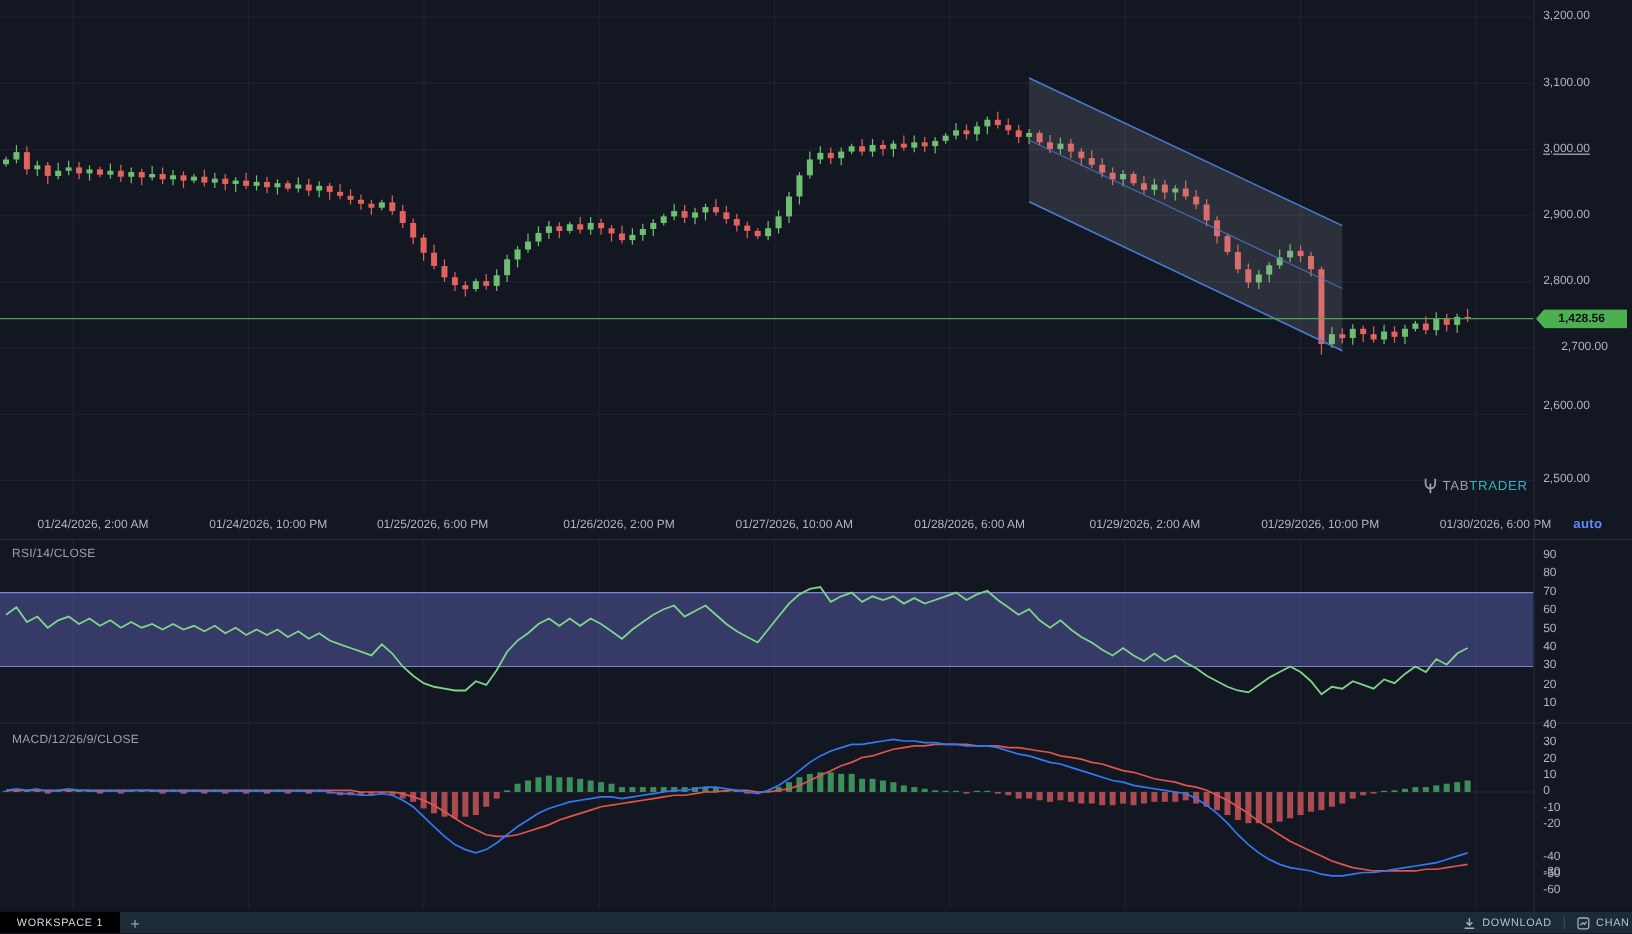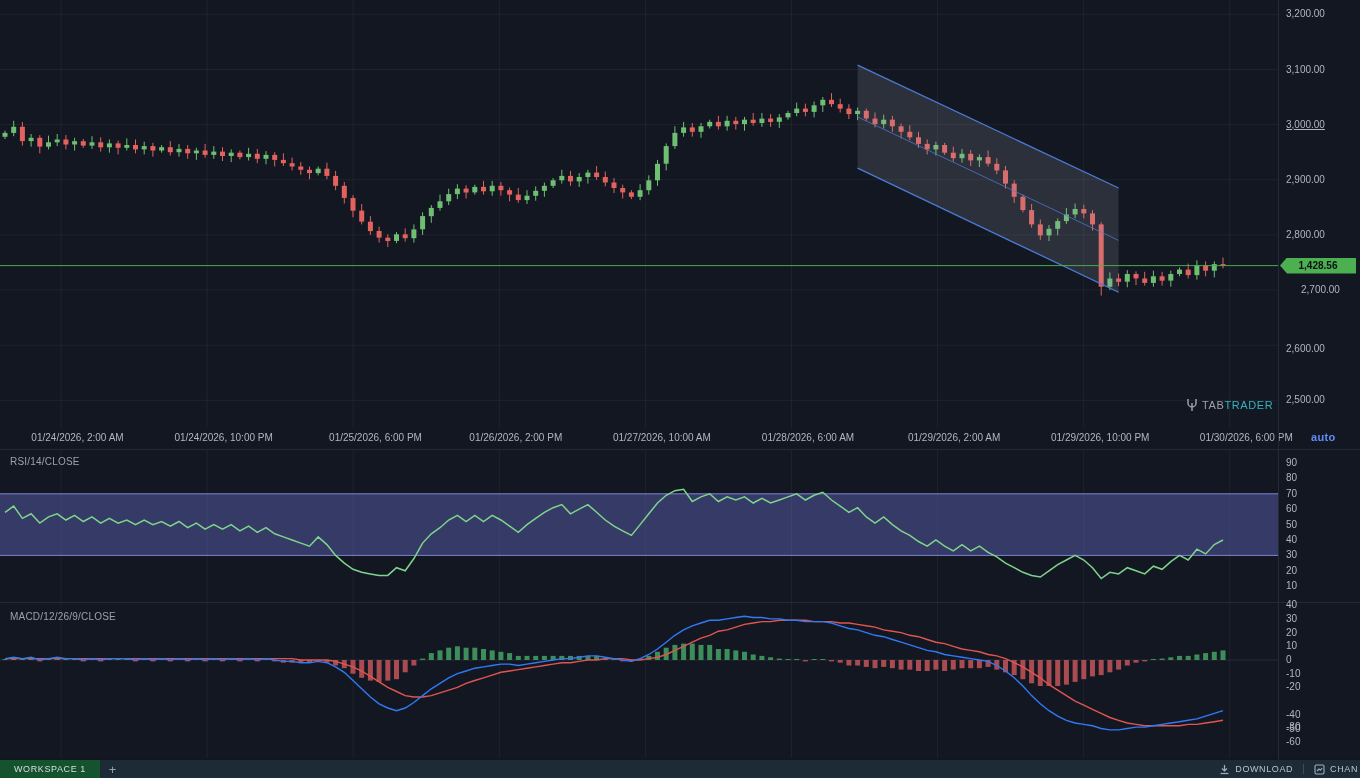--- a/index.html
+++ b/index.html
@@ -19,21 +19,21 @@
   .auto-label{position:absolute;top:431px;left:32px;font-size:11px;font-weight:bold;color:#5f8cf6;letter-spacing:.3px;cursor:pointer;}
   .panel-label{position:absolute;left:10px;font-size:10px;color:#9ba1ab;letter-spacing:.2px;}
   #rsiLabel{top:456px;}
   #macdLabel{top:611px;}
   .watermark{position:absolute;left:1186px;top:398px;display:flex;align-items:center;gap:4px;
     font-size:11px;letter-spacing:.6px;color:#9aa0a8;}
   .watermark .teal{color:#35b0bf;}
   .hsep{position:absolute;left:0;width:1360px;height:1px;background:#242936;}
   .bottom-bar{position:absolute;left:0;top:760px;width:1360px;height:18px;background:#1d2b37;
     display:flex;align-items:stretch;font-size:9px;letter-spacing:.6px;color:#b7c3cc;overflow:hidden;}
-  .ws-tab{background:#14532d;display:flex;align-items:center;padding:0 14px;color:#d6dde3;cursor:pointer;}
+  .ws-tab{background:#000000;display:flex;align-items:center;padding:0 14px;color:#d6dde3;cursor:pointer;}
   .add-btn{width:26px;display:flex;align-items:center;justify-content:center;color:#93a3af;font-size:13px;cursor:pointer;}
   .bar-right{margin-left:auto;display:flex;align-items:center;}
   .bar-btn{display:flex;align-items:center;gap:5px;padding:0 10px;height:100%;cursor:pointer;white-space:nowrap;}
   .bar-btn:last-child{padding-right:2px;}
   .bar-div{width:1px;height:10px;background:#3c4c5a;align-self:center;}
 </style>
 </head>
 <body>
 
 <div class="screen">
@@ -341,21 +341,21 @@
       <polygon points="857.5999999999999,65.0652 1118.6,188.0274 1118.6,292.242 857.5999999999999,168.177" fill="rgba(160,166,180,0.18)"></polygon>
       <line x1="857.5999999999999" y1="65.0652" x2="1118.6" y2="188.0274" stroke="#4a7bd5" stroke-width="1.3"></line>
       <line x1="857.5999999999999" y1="168.177" x2="1118.6" y2="292.242" stroke="#4a7bd5" stroke-width="1.3"></line>
       <line x1="857.5999999999999" y1="116.8968" x2="1118.6" y2="240.4104" stroke="#4a7bd5" stroke-width="1" opacity="0.75"></line>
       <line x1="0" y1="265.6" x2="1278" y2="265.6" stroke="#4caf50" stroke-width="1" opacity="0.95"></line>
     </svg>
 
   <div class="time-axis" id="timeAxis">
       <div class="time-label" style="left: 61px;">01/24/2026, 2:00 AM</div>
       <div class="time-label" style="left: 207.1px;">01/24/2026, 10:00 PM</div>
-      <div class="time-label" style="left: 359px;">01/25/2026, 6:00 PM</div>
+      <div class="time-label" style="left: 344px;">01/25/2026, 6:00 PM</div>
       <div class="time-label" style="left: 499.3px;">01/26/2026, 2:00 PM</div>
       <div class="time-label" style="left: 645.4px;">01/27/2026, 10:00 AM</div>
       <div class="time-label" style="left: 791.5px;">01/28/2026, 6:00 AM</div>
       <div class="time-label" style="left: 937.6px;">01/29/2026, 2:00 AM</div>
       <div class="time-label" style="left: 1083.7px;">01/29/2026, 10:00 PM</div>
       <div class="time-label" style="left: 1229.8px;">01/30/2026, 6:00 PM</div>
     </div>
 
   <svg id="rsiSvg" class="panel" width="1278" height="152">
       <line x1="61" y1="0" x2="61" y2="152" stroke="rgba(255,255,255,0.05)"></line>
@@ -547,21 +547,21 @@
 
   <div class="right-axis" id="rightAxis">
     <div class="price-badge" id="priceBadge" style="top: 257.6px;">1,428.56</div>
     <div class="auto-label">auto</div>
   <div class="tick" style="top: 8.3px;">3,200.00</div>
       <div class="tick" style="top: 63.5px;">3,100.00</div>
       <div class="tick" style="top: 118.6px; text-decoration: underline;">3,000.00</div>
       <div class="tick" style="top: 173.8px;">2,900.00</div>
       <div class="tick" style="top: 228.9px;">2,800.00</div>
       <div class="tick" style="top: 284px; margin-left: 15px;">2,700.00</div>
-      <div class="tick" style="top: 343px;">2,600.00</div>
+      <div class="tick" style="top: 333px;">2,600.00</div>
       <div class="tick" style="top: 394.3px;">2,500.00</div>
       <div class="tick" style="top: 457px;">90</div>
       <div class="tick" style="top: 472.4px;">80</div>
       <div class="tick" style="top: 487.8px;">70</div>
       <div class="tick" style="top: 503.2px;">60</div>
       <div class="tick" style="top: 518.6px;">50</div>
       <div class="tick" style="top: 534px;">40</div>
       <div class="tick" style="top: 549.4px;">30</div>
       <div class="tick" style="top: 564.8px;">20</div>
       <div class="tick" style="top: 580.2px;">10</div>

